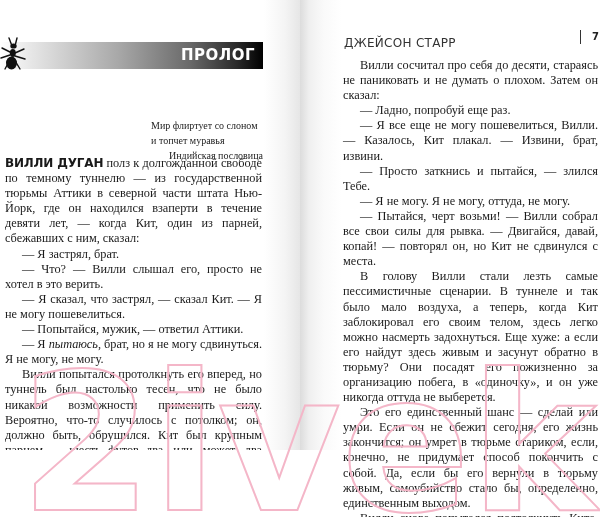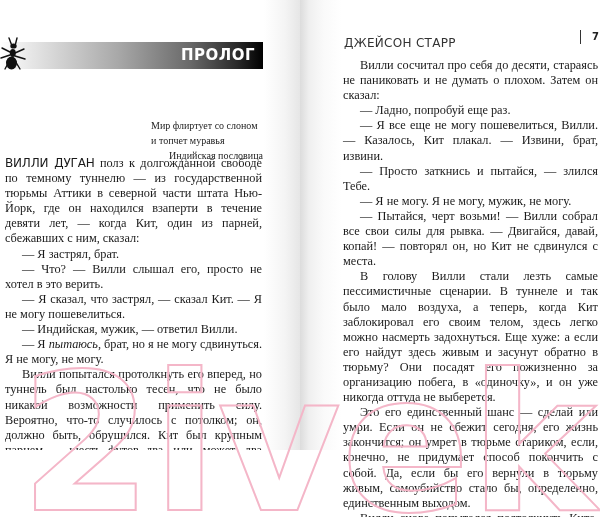--- a/index.html
+++ b/index.html
@@ -10,21 +10,21 @@
   .banner { position:absolute; left:0; top:42px; width:263px; height:27px; background:linear-gradient(to right,#ffffff 0%,#e6e6e6 12%,#a8a8a8 45%,#6a6a6a 72%,#2a2a2a 90%,#000 100%); }
   .banner-title { position:absolute; right:8px; top:4px; color:#fff; font-family:"DejaVu Sans","Liberation Sans",sans-serif; font-weight:bold; font-size:15px; letter-spacing:0.5px; }
   .ant { position:absolute; left:0; top:36px; width:28px; height:36px; }
   .epigraph { position:absolute; right:37px; top:118px; text-align:left; font-size:10px; line-height:15px; color:#222; font-family:"Liberation Serif","DejaVu Serif",serif; }
   .epigraph .src { padding-left:18px; }
   .body-text { position:absolute; font-family:"Liberation Serif","DejaVu Serif",serif; font-size:12.3px; line-height:15.1px; color:#1a1a1a; text-align:justify; hyphens:auto; }
   .left-body { left:5px; top:156px; width:257px; }
   .right-body { left:343px; top:58px; width:255px; }
   .body-text p { margin:0; text-indent:17px; }
   .body-text p.noindent { text-indent:0; }
-  .lead { font-family:"DejaVu Sans","Liberation Sans",sans-serif; font-weight:normal; font-size:12px; letter-spacing:-0.2px; }
+  .lead { font-family:"DejaVu Sans","Liberation Sans",sans-serif; font-weight:bold; font-size:12px; letter-spacing:-0.2px; }
   .running-head { position:absolute; left:344px; top:36px; font-family:"DejaVu Sans","Liberation Sans",sans-serif; font-size:12px; color:#333; letter-spacing:0.3px; }
   .page-rule { position:absolute; left:580px; top:30px; width:1px; height:14px; background:#333; }
   .page-num { position:absolute; left:592px; top:31px; font-family:"DejaVu Sans","Liberation Sans",sans-serif; font-weight:bold; font-size:10px; color:#222; }
   .watermark { position:absolute; left:0; top:360px; width:600px; height:157px; pointer-events:none; }
   .watermark text { font-family:"DejaVu Sans","Liberation Sans",sans-serif; font-weight:bold; font-size:190px; fill:none; stroke:#f4b6c8; stroke-width:2; }
 </style>
 </head>
 <body>
 
 <div class="page page-left">
@@ -53,38 +53,38 @@
     <div>Мир флиртует со слоном</div>
     <div>и топчет муравья</div>
     <div class="src">Индийская пословица</div>
   </div>
 
   <div class="body-text left-body">
     <p class="noindent"><span class="lead">ВИЛЛИ ДУГАН</span><span> полз к долгожданной свободе по темному туннелю — из государственной тюрьмы Аттики в северной части штата Нью-Йорк, где он находился взаперти в течение девяти лет, — когда Кит, один из парней, сбежавших с ним, сказал:</span></p>
     <p>— Я застрял, брат.</p>
     <p>— Что? — Вилли слышал его, просто не хотел в это верить.</p>
     <p>— Я сказал, что застрял, — сказал Кит. — Я не могу пошевелиться.</p>
-    <p>— Индийская, мужик, — ответил Вилли.</p>
+    <p>— Попытайся, мужик, — ответил Аттики.</p>
     <p>— Я <em>пытаюсь</em>, брат, но я не могу сдвинуться. Я не могу, не могу.</p>
     <p>Вилли попытался протолкнуть его вперед, но туннель был настолько тесен, что не было никакой возможности применить силу. Вероятно, что-то случилось с потолком; он, должно быть, обрушился. Кит был крупным парнем — шесть футов два, или, может, два двадцать, дюйма, — но он не был толстым. Он должен был свободно пролезть через туннель.</p>
 
   </div>
 </div>
 
 <div class="page page-right"></div>
 <div class="running-head">ДЖЕЙСОН СТАРР</div>
 <div class="page-rule"></div>
 <div class="page-num">7</div>
 
 <div class="body-text right-body">
   <p>Вилли сосчитал про себя до десяти, стараясь не паниковать и не думать о плохом. Затем он сказал:</p>
   <p>— Ладно, попробуй еще раз.</p>
   <p>— Я все еще не могу пошевелиться, Вилли. — Казалось, Кит плакал. — Извини, брат, извини.</p>
   <p>— Просто заткнись и пытайся, — злился Тебе.</p>
-  <p>— Я не могу. Я не могу, мужик, не могу.</p>
+  <p>— Я не могу. Я не могу, оттуда, не могу.</p>
   <p>— Пытайся, черт возьми! — Вилли собрал все свои силы для рывка. — Двигайся, давай, копай! — повторял он, но Кит не сдвинулся с места.</p>
   <p>В голову Вилли стали лезть самые пессимистичные сценарии. В туннеле и так было мало воздуха, а теперь, когда Кит заблокировал его своим телом, здесь легко можно насмерть задохнуться. Еще хуже: а если его найдут здесь живым и засунут обратно в тюрьму? Они посадят его пожизненно за организацию побега, в «одиночку», и он уже никогда оттуда не выберется.</p>
   <p>Это его единственный шанс — сделай или умри. Если он не сбежит сегодня, его жизнь закончится; он умрет в тюрьме стариком, если, конечно, не придумает способ покончить с собой. Да, если бы его вернули в тюрьму живым, самоубийство стало бы, определенно, единственным выходом.</p>
   <p>Вилли снова попытался подтолкнуть Кита, но вдруг почувствовал, как что-то упало ему на голову — кусок земли с потолка туннеля.</p>
 
 </div>
 
 <svg class="watermark" viewBox="0 0 600 157">
   <text x="20" y="150">2ivek.by</text>
 </svg>

